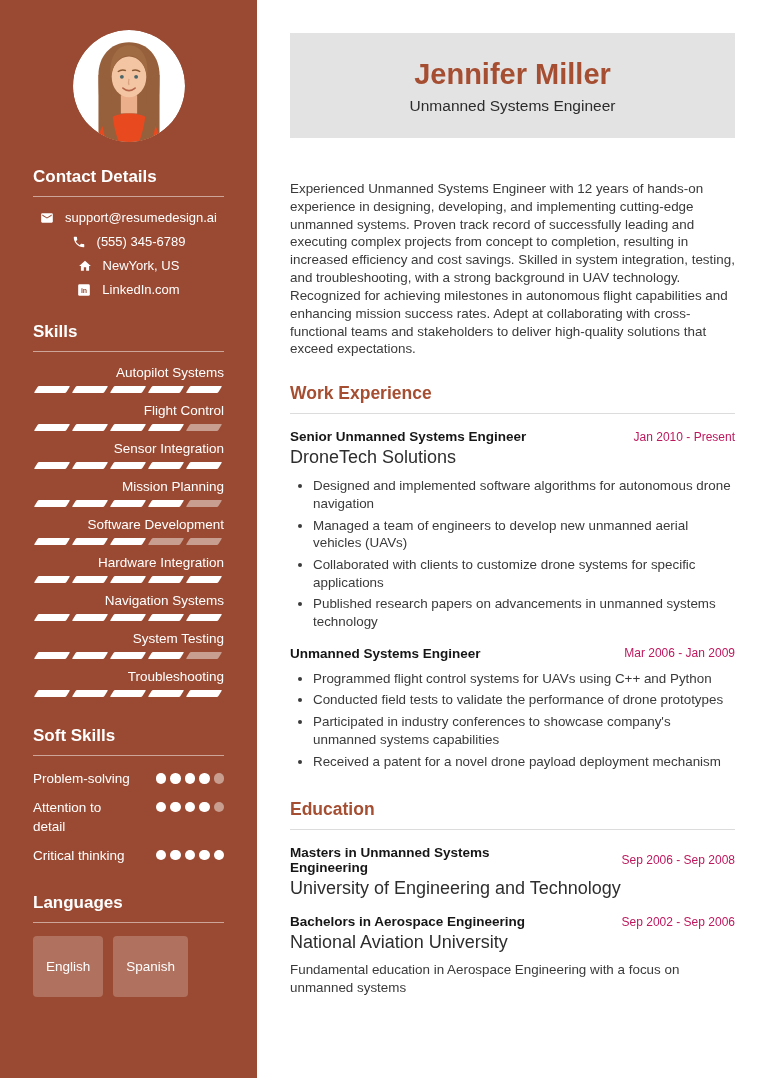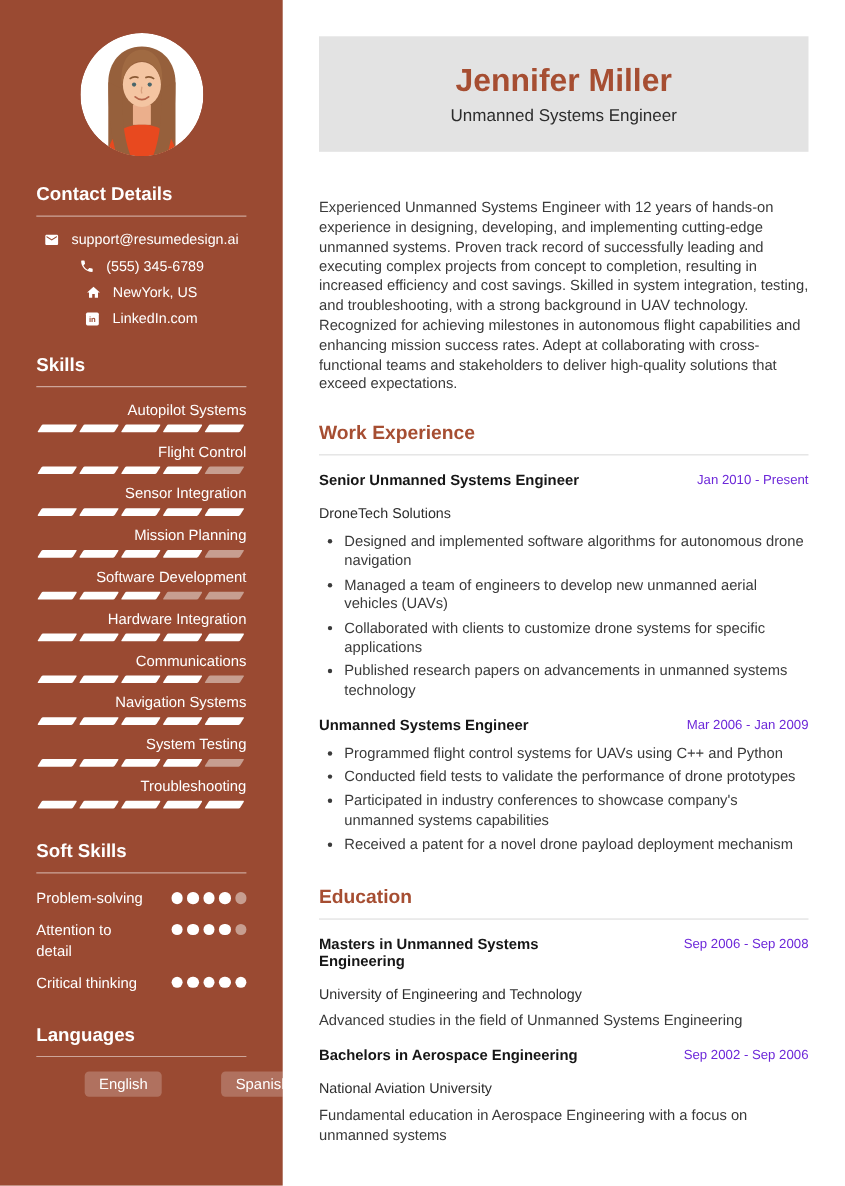--- a/index.html
+++ b/index.html
@@ -42,39 +42,39 @@
   .seg{width:32px;height:7px;background:var(--seg-empty);transform:skewX(-32deg);border-radius:1px;}
   .seg.filled{background:#ffffff;}
 
   .soft{display:flex;justify-content:space-between;align-items:flex-start;margin-bottom:9px;gap:22px;}
   .soft-name{font-size:13.5px;line-height:1.45;width:118px;}
   .dots{display:flex;gap:4px;padding-top:4px;}
   .dot{width:10.5px;height:10.5px;border-radius:50%;background:var(--seg-empty);}
   .dot.filled{background:#ffffff;}
 
   .lang-list{display:flex;gap:10px;}
-  .lang-pill{background:rgba(255,255,255,0.22);border-radius:4px;padding:4px 13px;font-size:13.5px;margin-left:44px;}
+  .lang-pill{background:rgba(255,255,255,0.22);border-radius:4px;padding:23px 13px;font-size:13.5px;}
 
   
   .main{flex:1;padding:33px 33px 4px 33px;}
   .header-box{background:var(--header-bg);text-align:center;padding:25px 10px 23px 10px;}
   .name{margin:0;font-size:29px;font-weight:700;color:var(--accent);}
   .subtitle{margin:6px 0 0 0;font-size:15.5px;color:#2c2c2c;}
 
   .summary{margin-top:42px;font-size:13.4px;line-height:1.33;color:var(--body-text);}
 
   .section{margin-top:25px;}
   .section-heading{margin:0;font-size:17.5px;font-weight:700;color:var(--accent);}
   .section-divider{border:none;border-top:1px solid var(--divider-main);margin:9px 0 0 0;}
 
   .job,.degree{margin-top:15px;}
-  .entry-head{display:flex;justify-content:space-between;align-items:flex-start;gap:40px;}
+  .entry-head{display:flex;justify-content:space-between;align-items:center;gap:40px;}
   .entry-title{margin:0;font-size:13.5px;font-weight:700;color:#161616;}
-  .entry-dates{font-size:12px;color:#6d28d9;white-space:nowrap;margin-left:14px;}
-  .entry-sub{font-size:13px;color:#2e2e2e;margin-top:15px;}
+  .entry-dates{font-size:12px;color:#be185d;white-space:nowrap;margin-left:14px;}
+  .entry-sub{font-size:18px;color:#2e2e2e;margin-top:3px;}
   .bullets{list-style:disc;margin:9px 0 0 0;padding-left:23px;}
   .bullets li{margin-bottom:4px;font-size:13.4px;line-height:1.32;}
   .degree-desc{margin:8px 0 0 0;font-size:13.4px;line-height:1.32;}
 </style>
 </head>
 <body>
 
 <svg width="0" height="0" style="position:absolute" aria-hidden="true">
   <symbol id="sym-email-icon" viewBox="0 0 24 24">
     <path d="M20 4H4c-1.1 0-1.99.9-1.99 2L2 18c0 1.1.9 2 2 2h16c1.1 0 2-.9 2-2V6c0-1.1-.9-2-2-2zm0 4l-8 5-8-5V6l8 5 8-5v2z"></path>
@@ -208,30 +208,20 @@
     <span class="skill-name">Hardware Integration</span>
     <div class="skill-bar">
               <span class="seg filled"></span>
               <span class="seg filled"></span>
               <span class="seg filled"></span>
               <span class="seg filled"></span>
               <span class="seg filled"></span>
             </div>
   </li>
           <li class="skill">
-    <span class="skill-name">Communications</span>
-    <div class="skill-bar">
-              <span class="seg filled"></span>
-              <span class="seg filled"></span>
-              <span class="seg filled"></span>
-              <span class="seg filled"></span>
-              <span class="seg"></span>
-            </div>
-  </li>
-          <li class="skill">
     <span class="skill-name">Navigation Systems</span>
     <div class="skill-bar">
               <span class="seg filled"></span>
               <span class="seg filled"></span>
               <span class="seg filled"></span>
               <span class="seg filled"></span>
               <span class="seg filled"></span>
             </div>
   </li>
           <li class="skill">
@@ -349,21 +339,20 @@
     <section class="section" style="margin-top:29px">
       <h2 class="section-heading">Education</h2>
       <hr class="section-divider">
       <div id="degrees-container">
           <article class="degree">
     <div class="entry-head">
       <h3 class="entry-title">Masters in Unmanned Systems Engineering</h3>
       <span class="entry-dates">Sep 2006 - Sep 2008</span>
     </div>
     <div class="entry-sub">University of Engineering and Technology</div>
-    <p class="degree-desc">Advanced studies in the field of Unmanned Systems Engineering</p>
   </article>
           <article class="degree">
     <div class="entry-head">
       <h3 class="entry-title">Bachelors in Aerospace Engineering</h3>
       <span class="entry-dates">Sep 2002 - Sep 2006</span>
     </div>
     <div class="entry-sub">National Aviation University</div>
     <p class="degree-desc">Fundamental education in Aerospace Engineering with a focus on unmanned systems</p>
   </article>
         </div>

